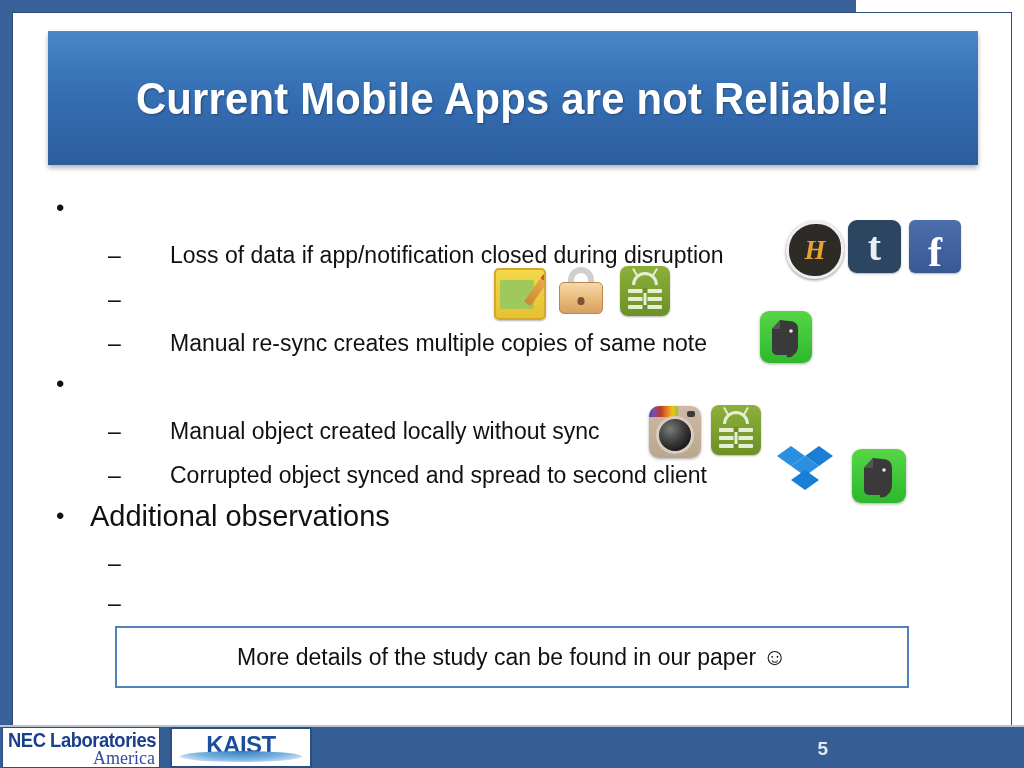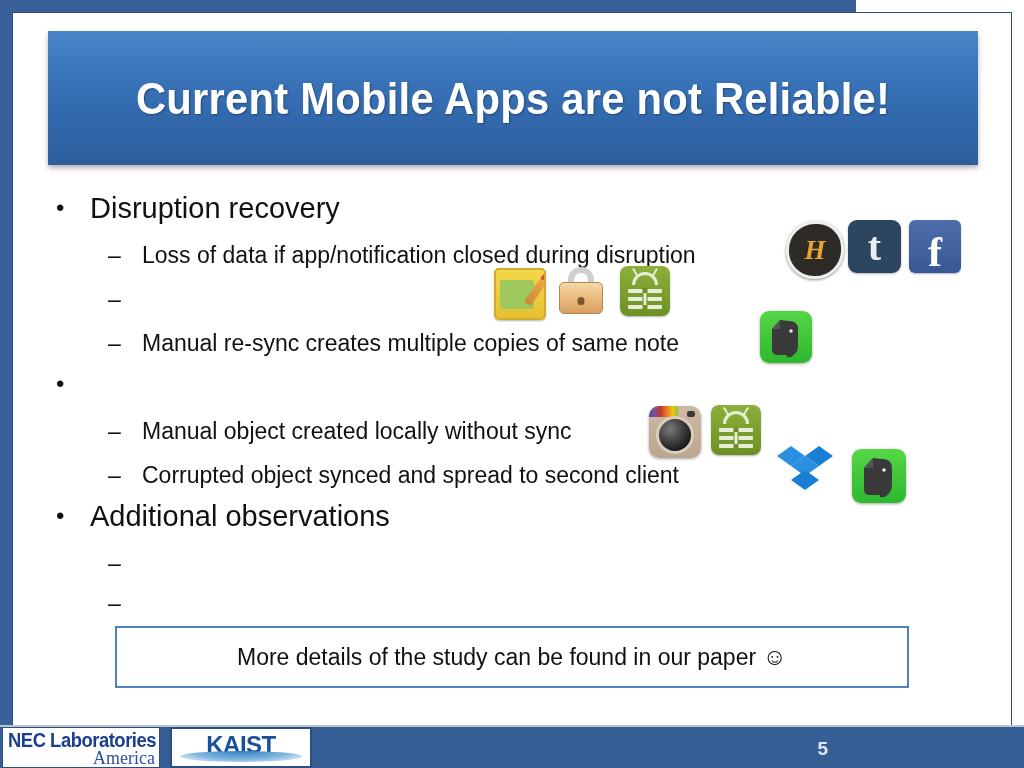--- a/index.html
+++ b/index.html
@@ -95,21 +95,21 @@
     margin: 0 0 0 96px;
     font-size: 23px;
     color: #111111;
     line-height: 1.0;
   }
   .l2 .dash {
     width: 34px;
     flex: 0 0 34px;
     color: #111111;
   }
-  .l2 .txt { white-space: nowrap; }
+  .l2 .txt { white-space: nowrap; margin-left: 28px; }
 
   
   .row { position: absolute; left: 0; width: 1000px; }
 
   
   .icon {
     position: absolute;
     display: inline-block;
   }
 
@@ -418,21 +418,20 @@
 
     <div id="title-bar">
       <div id="title-text">Current Mobile Apps are not Reliable!</div>
     </div>
 
     <div id="body">
 
       <div class="row" style="top:12px;">
         <div class="l1">
           <span class="bullet">•</span>
-          <span class="txt">Disruption recovery</span>
         </div>
       </div>
 
       <div class="row" style="top:62px;">
         <div class="l2">
           <span class="dash">–</span>
           <span class="txt">Loss of data if app/notification closed during disruption</span>
         </div>
       </div>
 

